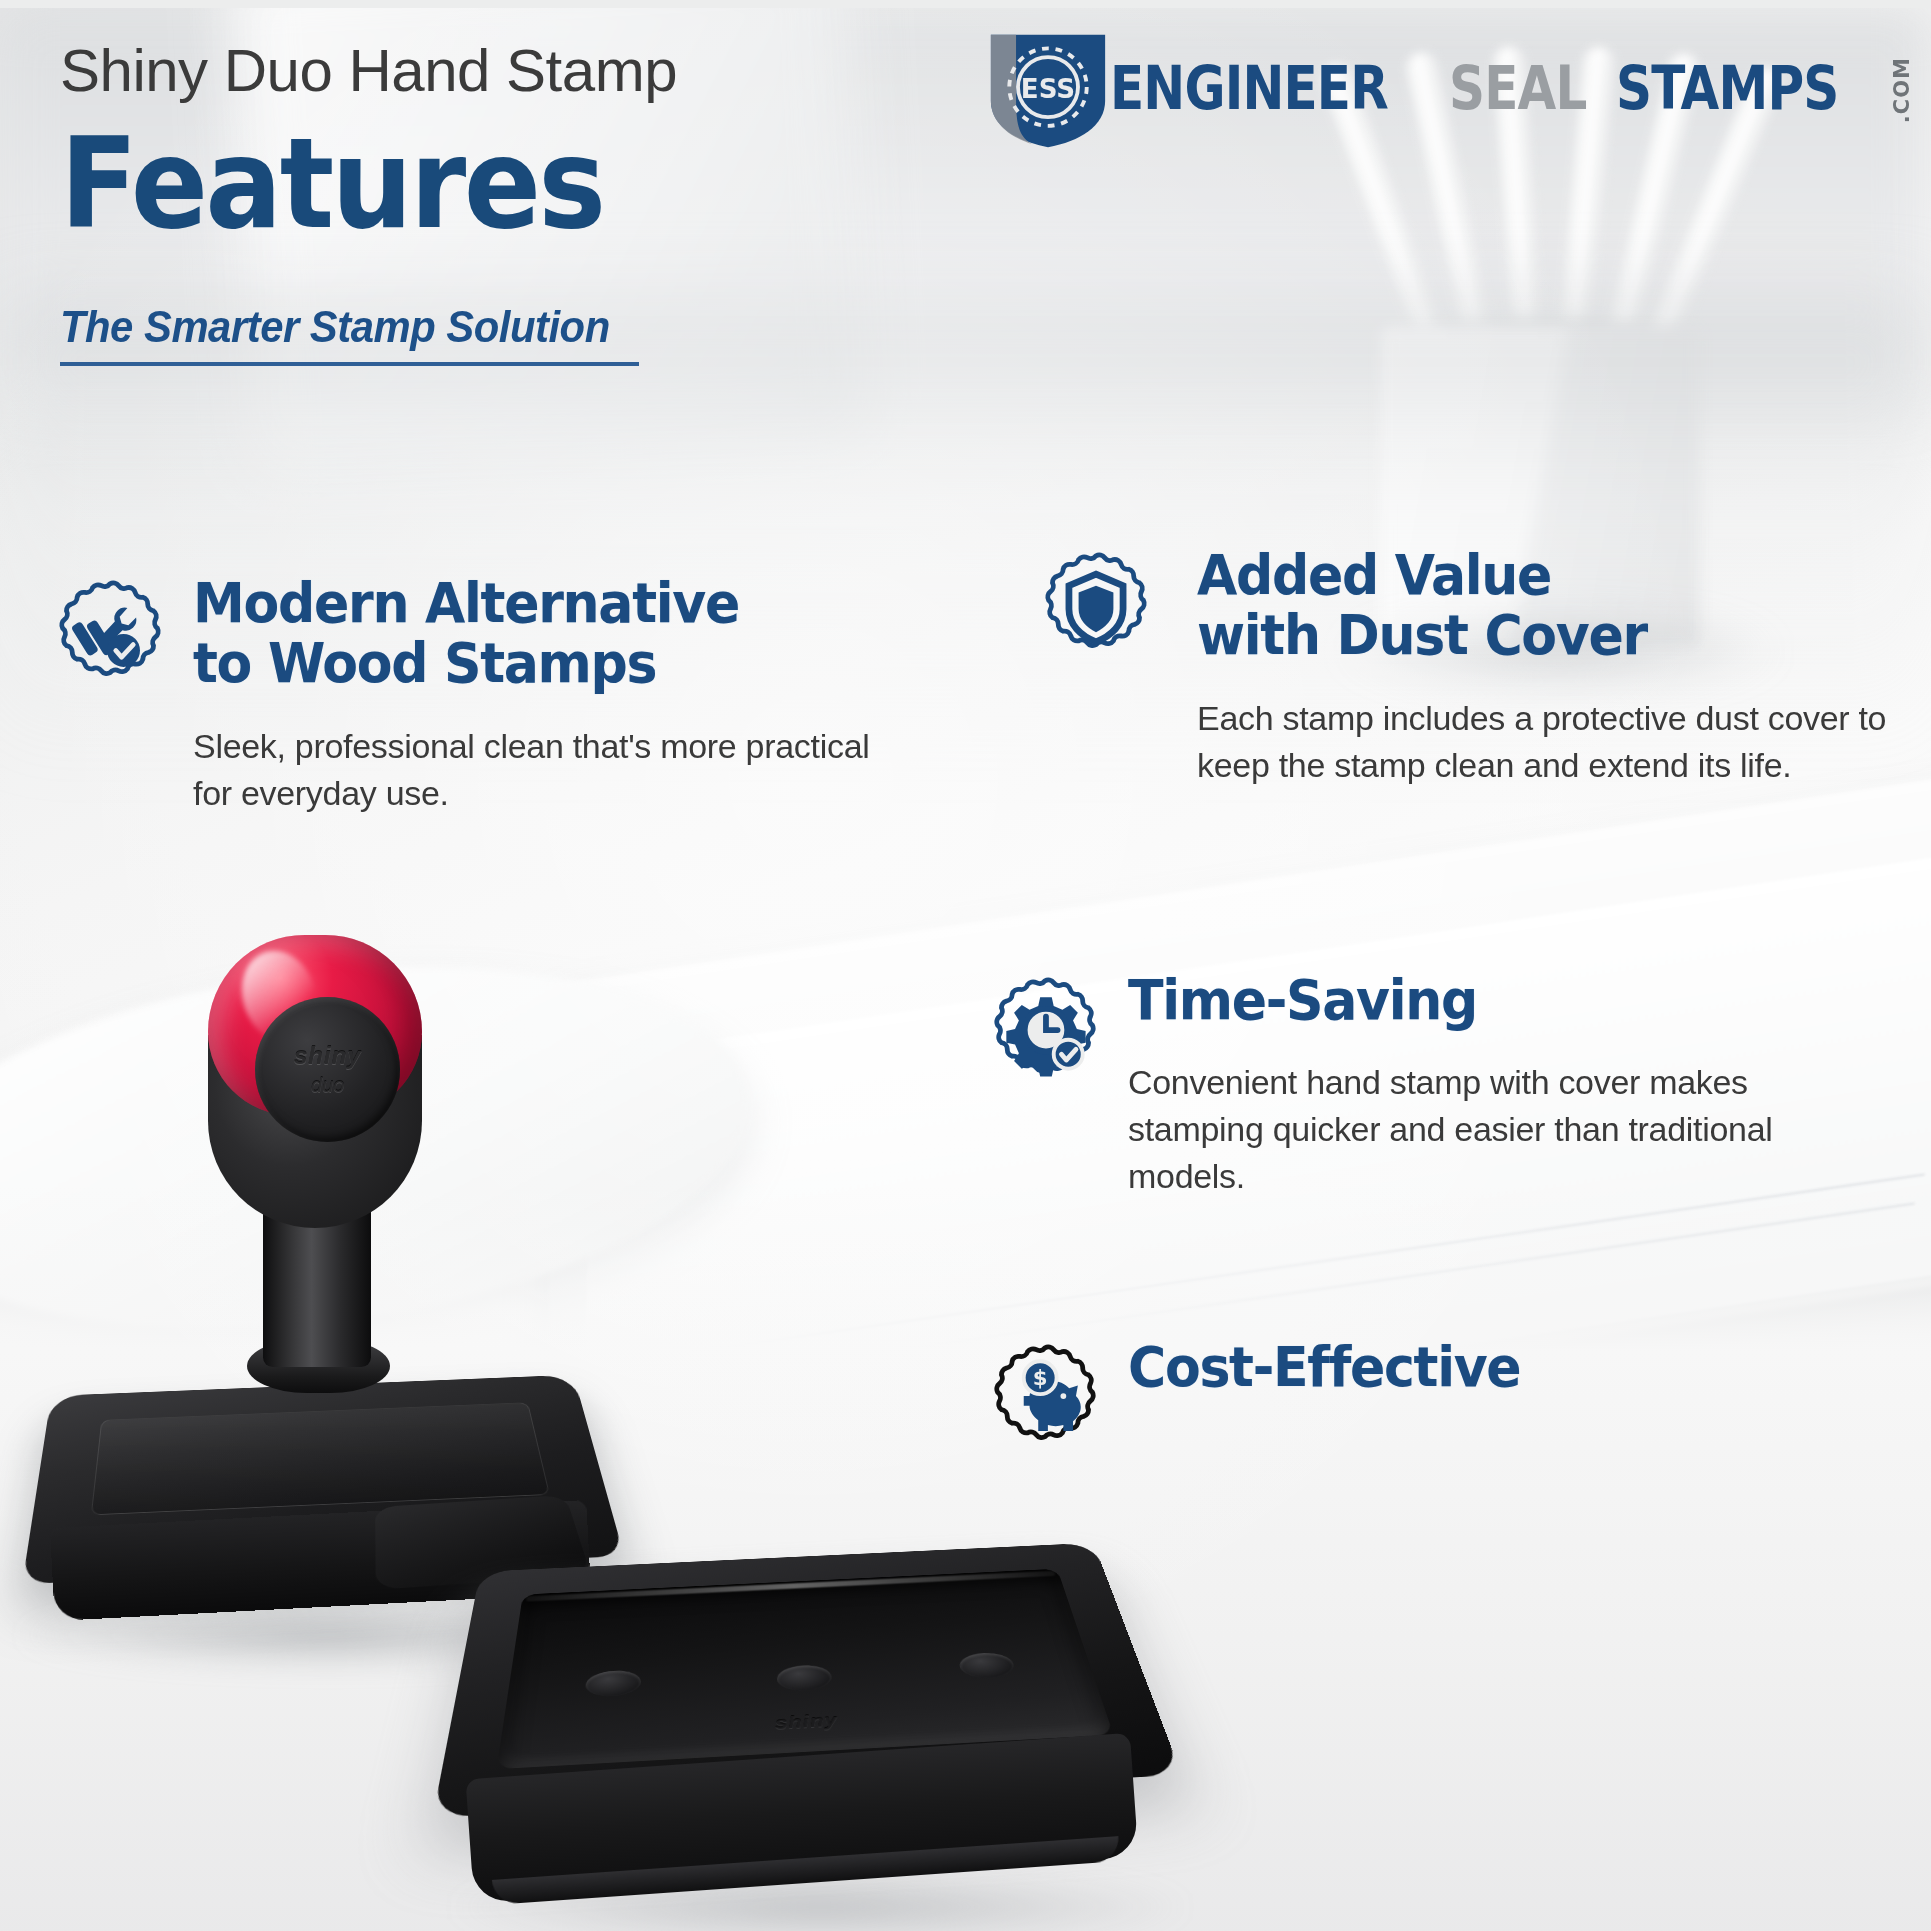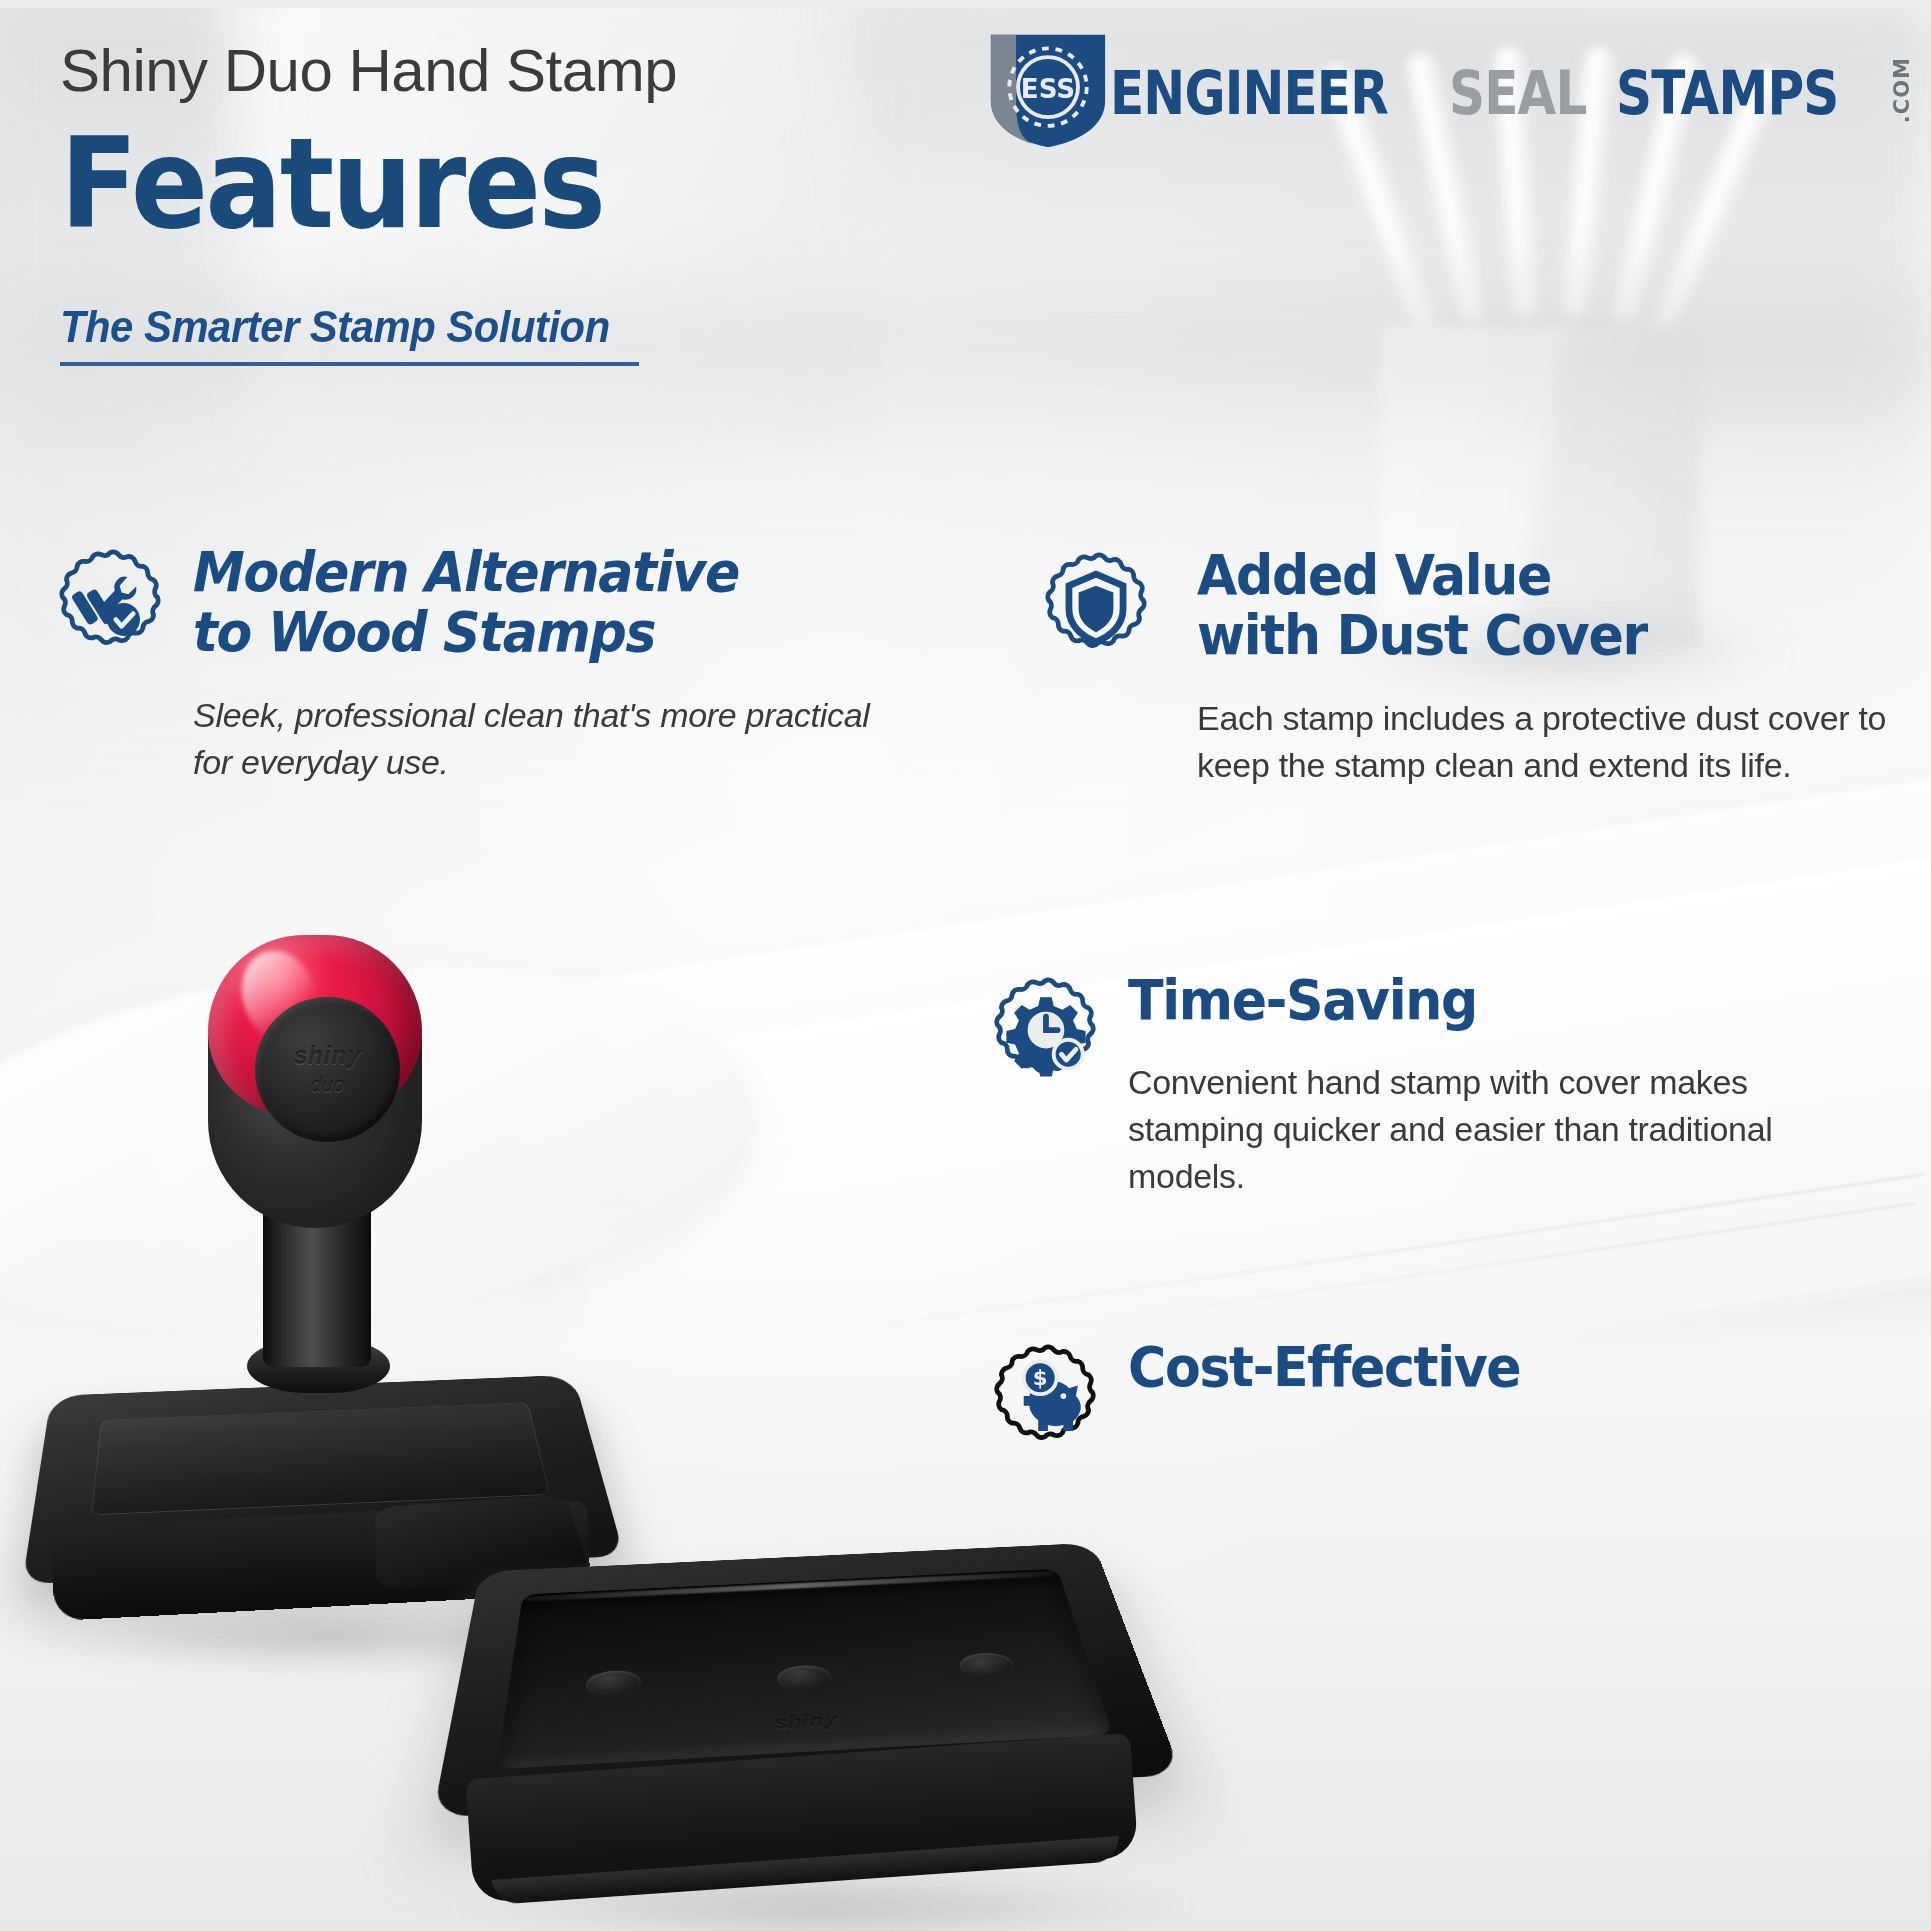--- a/index.html
+++ b/index.html
@@ -114,21 +114,21 @@
     letter-spacing:-0.5px; white-space:nowrap;
     transform:scaleX(.95); transform-origin:left center;
   }
   .subtitle-rule{
     margin-top:9.7px; height:3.9px; background:#2f5f96; width:100%;
   }
 
   
   .logo{ position:absolute; right:17.4px; top:21px; display:flex; align-items:center; gap:1px; }
   .logo-badge{ width:122px; height:122px; position:relative; flex:0 0 auto; }
-  .logo-text{ display:flex; align-items:flex-end; }
+  .logo-text{ display:flex; align-items:flex-start; }
   .logo-word{
     font-family:"DejaVu Sans", sans-serif;
     font-size:61px; font-weight:bold; letter-spacing:-1px; line-height:1;
     transform:scaleX(.82); transform-origin:left center;
   }
   .lw-blue{ color:#1b4b80; }
   .lw-gray{ color:#9a9ea2; }
   .logo-dotcom{
     font-family:"DejaVu Sans", sans-serif;
     font-size:21px; font-weight:bold; color:#6f7478;
@@ -145,21 +145,21 @@
     font-weight:bold; color:#1b4b80; font-size:56px; line-height:1.08;
     letter-spacing:-1.4px;
     transform:scaleX(.93); transform-origin:left center;
     text-shadow:0 0 1px rgba(120,165,210,.45);
   }
   .f-text{
     margin-top:29px; font-size:34px; font-weight:300; color:#3a3a3a;
     line-height:1.38; letter-spacing:-0.3px; max-width:753px;
   }
 
-  #feature-modern{ left:52px; top:534px; width:830px;font-style:italic; }
+  #feature-modern{ left:52px; top:565px; width:830px; }
   #feature-dust  { left:1038px; top:537px; width:869px;gap:43px; }
   #feature-time  { left:987px; top:962px; width:869px; }
   #feature-cost  { left:987px; top:1329px; width:869px; }
 
   
   .stamp{ position:absolute; left:19.3px; top:927px; width:657px; height:676px; }
   .stamp-knob-red{
     position:absolute; left:189px; top:0px; width:214px; height:180px;
     background:
       radial-gradient(ellipse at 34% 24%,#ff5570 0%,#e81b46 26%,#c3103a 62%,#8e0a29 100%);

